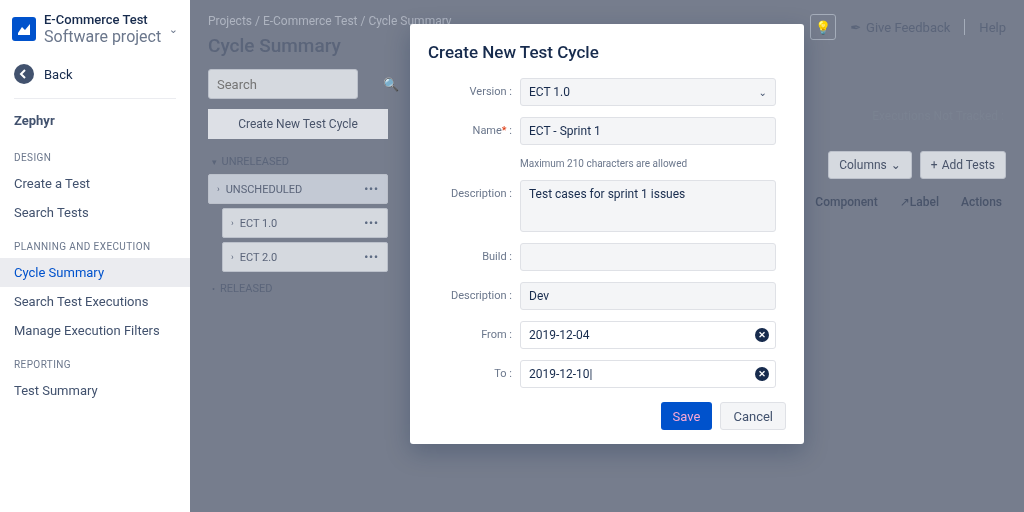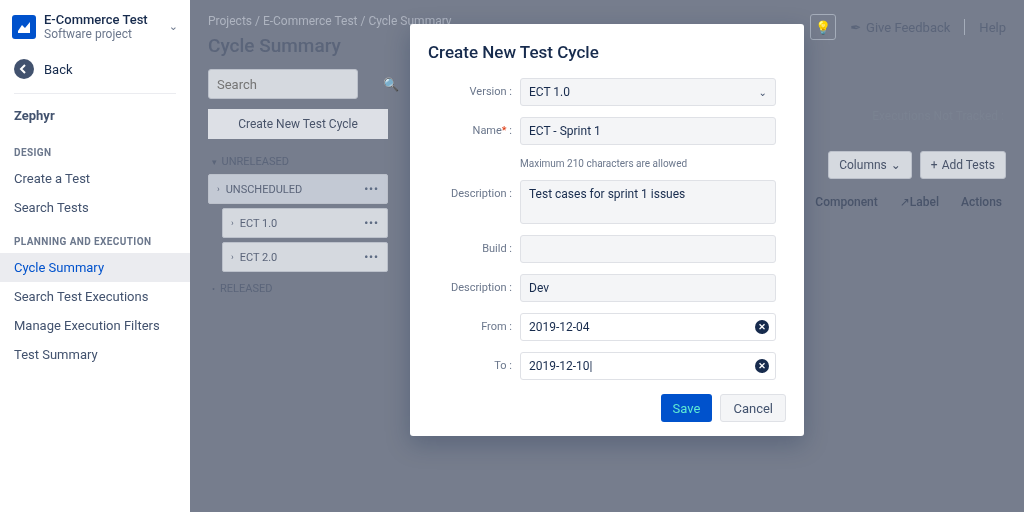--- a/index.html
+++ b/index.html
@@ -4,29 +4,29 @@
 <style>
 *{box-sizing:border-box;margin:0;padding:0;font-family:-apple-system,BlinkMacSystemFont,"Segoe UI",Roboto,sans-serif}
 body{background:#fff;font-size:13px;color:#172b4d;width:1024px;height:512px;overflow:hidden;position:relative}
 .app{display:flex;width:100%;height:100%}
 .sidebar{width:190px;background:#fff;padding:12px 0;display:flex;flex-direction:column;flex-shrink:0}
 .proj{display:flex;align-items:center;padding:0 12px 10px}
 .proj-icon{width:24px;height:24px;background:#0052cc;border-radius:3px;margin-right:8px;display:flex;align-items:center;justify-content:center}
 .proj-icon svg{width:16px;height:16px}
 .proj-info{flex:1}
 .proj-name{font-size:13px;font-weight:500;color:#172b4d}
-.proj-sub{font-size:12px;color:#6b778c}
+.proj-sub{font-size:16px;color:#6b778c}
 .proj-caret{color:#6b778c;font-size:11px}
 .back-row{display:flex;align-items:center;padding:8px 14px 10px}
 .back-btn{width:20px;height:20px;background:#42526e;border-radius:50%;display:flex;align-items:center;justify-content:center;margin-right:10px;color:#fff}
 .back-btn svg{width:10px;height:10px}
 .back-text{font-size:13px;color:#172b4d}
 .sep{height:1px;background:#ebecf0;margin:4px 14px}
 .app-label{padding:10px 14px 10px;font-size:13px;font-weight:700;color:#42526e}
-.section-label{padding:14px 14px 6px;font-size:10px;font-weight:700;color:#6b778c;letter-spacing:.4px}
+.section-label{padding:14px 14px 6px;font-size:10px;font-weight:400;color:#6b778c;letter-spacing:.4px}
 .nav-item{padding:7px 14px;font-size:13px;color:#42526e;cursor:pointer}
 .nav-item.active{background:#ebecf0;color:#0052cc}
 .main{flex:1;background:#767d8d;padding:14px 18px;position:relative;overflow:hidden}
 .crumbs{font-size:12px;color:#aeb4c0;margin-bottom:6px}
 .crumbs span{color:#aeb4c0}
 .page-title{font-size:19px;font-weight:500;color:#5b657a;margin-bottom:12px}
 .top-right{position:absolute;top:14px;right:18px;display:flex;align-items:center;gap:14px}
 .bulb{width:26px;height:26px;border:1px solid #a5adba;border-radius:3px;display:flex;align-items:center;justify-content:center;color:#8993a4}
 .feedback{display:flex;align-items:center;gap:5px;color:#5b657a;font-size:13px}
 .help{color:#5b657a;font-size:13px}
@@ -53,27 +53,27 @@
 .modal{width:394px;background:#fff;border-radius:3px;box-shadow:0 8px 24px rgba(9,30,66,.25);margin-top:24px;padding:18px 18px 14px}
 .modal h2{font-size:17px;font-weight:500;color:#172b4d;margin-bottom:16px}
 .form{display:flex;flex-direction:column;gap:11px;padding:0 10px}
 .frow{display:flex;align-items:flex-start}
 .flabel{width:82px;text-align:right;padding-right:8px;font-size:11px;color:#6b778c;padding-top:7px}
 .flabel .req{color:#de350b}
 .fctrl{flex:1}
 .fselect,.finput,.ftext{width:100%;height:28px;border:1px solid #dfe1e6;border-radius:3px;background:#f4f5f7;padding:0 8px;font-size:12px;color:#172b4d;outline:none;display:flex;align-items:center;position:relative}
 .fselect{justify-content:space-between}
 .fselect .chev{color:#42526e;font-size:10px}
-.ftext{height:44px;padding:6px 8px;align-items:flex-start;resize:none}
+.ftext{height:52px;padding:6px 8px;align-items:flex-start;resize:none}
 .hint{font-size:10px;color:#6b778c;margin-top:13px}
 .finput.date{background:#fff;position:relative}
 .clear-x{position:absolute;right:6px;top:50%;transform:translateY(-50%);width:14px;height:14px;border-radius:50%;background:#172b4d;color:#fff;display:flex;align-items:center;justify-content:center;font-size:9px;font-weight:700}
 .modal-foot{display:flex;justify-content:flex-end;gap:8px;margin-top:14px}
 .btn{height:28px;padding:0 12px;border-radius:3px;font-size:13px;display:flex;align-items:center;cursor:pointer}
-.btn-primary{background:#0052cc;color:#5eead4}
+.btn-primary{background:#0052cc;color:#f9a8d4}
 .btn-cancel{background:#f4f5f7;color:#42526e;border:1px solid #dfe1e6}
 </style>
 </head>
 <body>
 
 <div class="app">
   <aside class="sidebar">
     <div class="proj">
       <div class="proj-icon">
           <svg viewBox="0 0 16 16">
@@ -99,20 +99,21 @@
 
     <div class="section-label">DESIGN</div>
     <div class="nav-item">Create a Test</div>
     <div class="nav-item">Search Tests</div>
 
     <div class="section-label">PLANNING AND EXECUTION</div>
     <div class="nav-item active">Cycle Summary</div>
     <div class="nav-item">Search Test Executions</div>
     <div class="nav-item">Manage Execution Filters</div>
 
+    <div class="section-label">REPORTING</div>
     <div class="nav-item">Test Summary</div>
   </aside>
 
   <main class="main">
     <div class="crumbs">
       <span>Projects</span> / <span>E-Commerce Test</span> / <span>Cycle Summary</span>
     </div>
     <div class="page-title">Cycle Summary</div>
 
     <div class="top-right">

